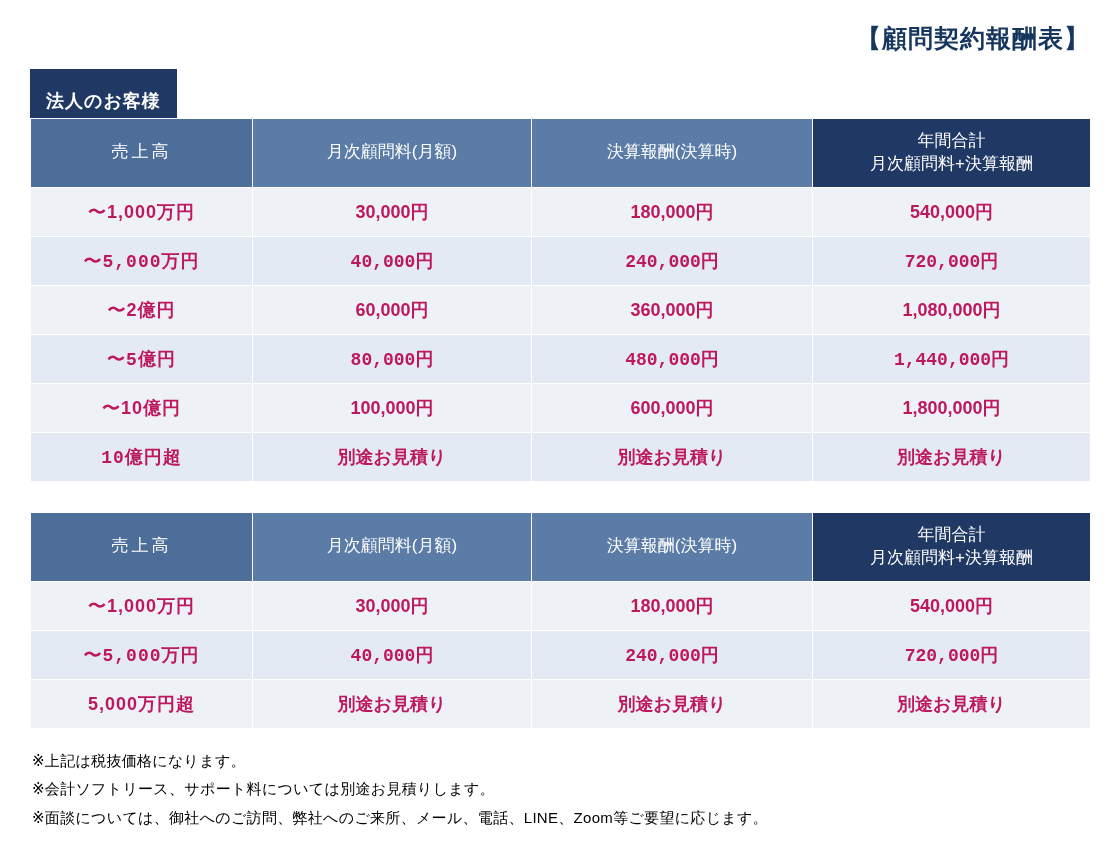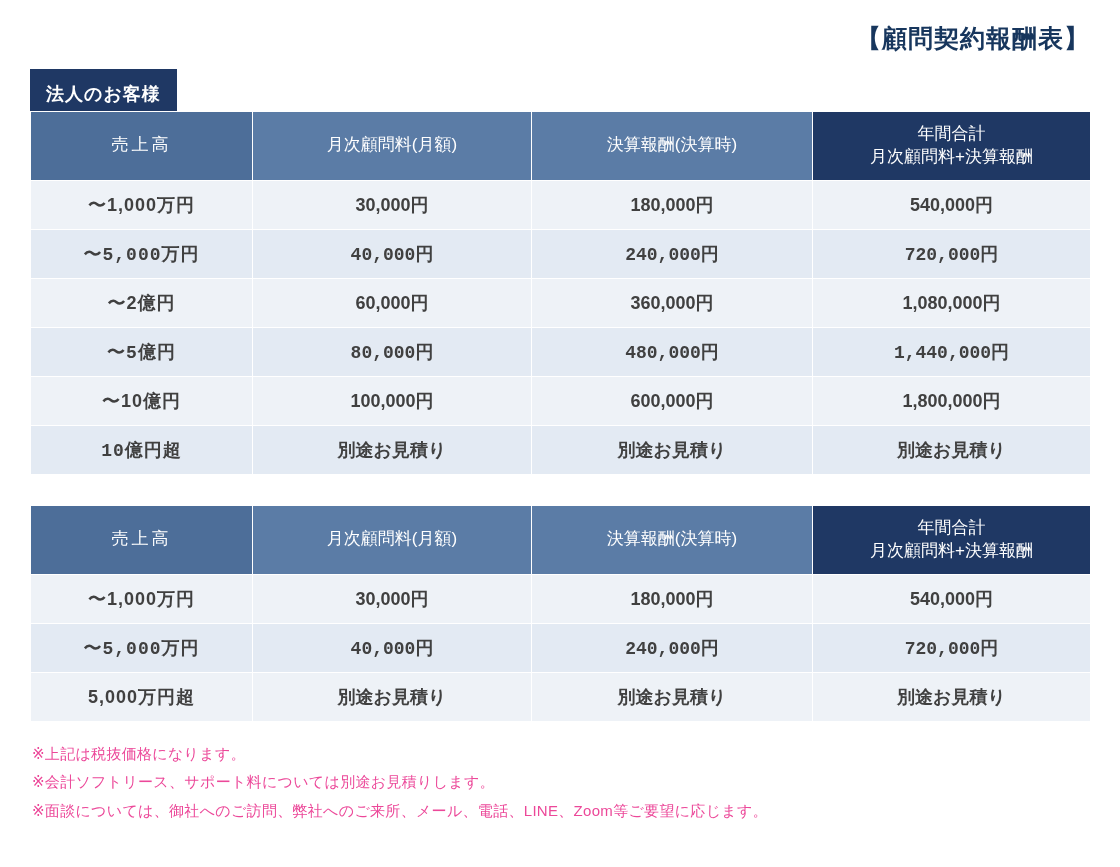--- a/index.html
+++ b/index.html
@@ -32,21 +32,21 @@
   .section {
     margin-bottom: 4px;
   }
   .section-tab {
     display: inline-block;
     background: #1f3864;
     color: #ffffff;
     font-size: 18px;
     font-weight: bold;
     letter-spacing: 1px;
-    padding: 16px 16px 8px 16px;
+    padding: 23px 16px 8px 16px;
     line-height: 1;
   }
   table.fee-table {
     width: 1060px;
     border-collapse: collapse;
     table-layout: fixed;
   }
   table.fee-table col.c1 { width: 222px; }
   table.fee-table col.c2 { width: 279px; }
   table.fee-table col.c3 { width: 281px; }
@@ -68,40 +68,40 @@
   }
   table.fee-table thead th.head-last {
     background: #1f3864;
   }
   table.fee-table tbody td {
     border: 1px solid #ffffff;
     text-align: center;
     font-size: 18px;
     font-weight: bold;
     padding: 12px 4px;
-    color: #404040;
+    color: #be185d;
     background: #eef2f7;
   }
   table.fee-table tbody tr.alt td {
     background: #e3eaf3;
     font-family: Liberation Mono, monospace;
   }
   table.fee-table tbody td.col-label {
     letter-spacing: 1px;
   }
   .spacer-between {
     height: 26px;
   }
   .notes {
     margin-top: 18px;
     padding-left: 2px;
   }
   .notes .note {
     font-size: 15px;
-    color: #ec4899;
+    color: #000000;
     line-height: 1.9;
     letter-spacing: 0.3px;
   }
 </style>
 </head>
 <body>
 
 <div class="page">
 
   <div class="doc-title">【顧問契約報酬表】</div>

